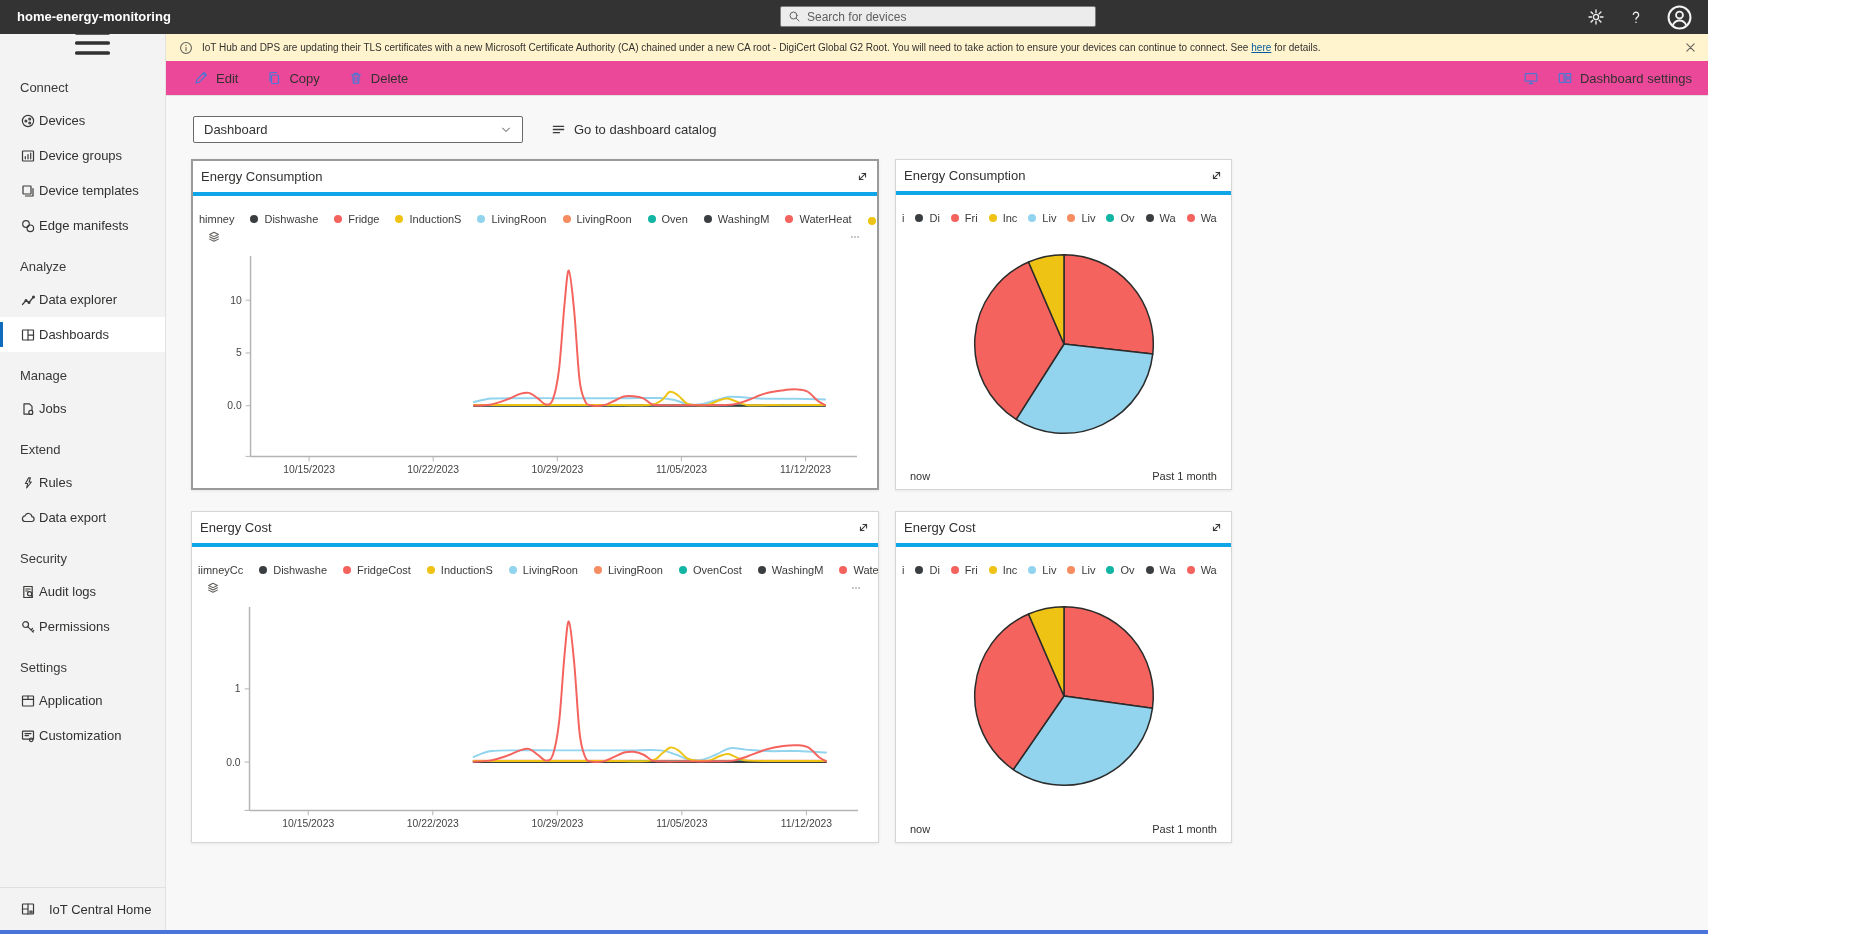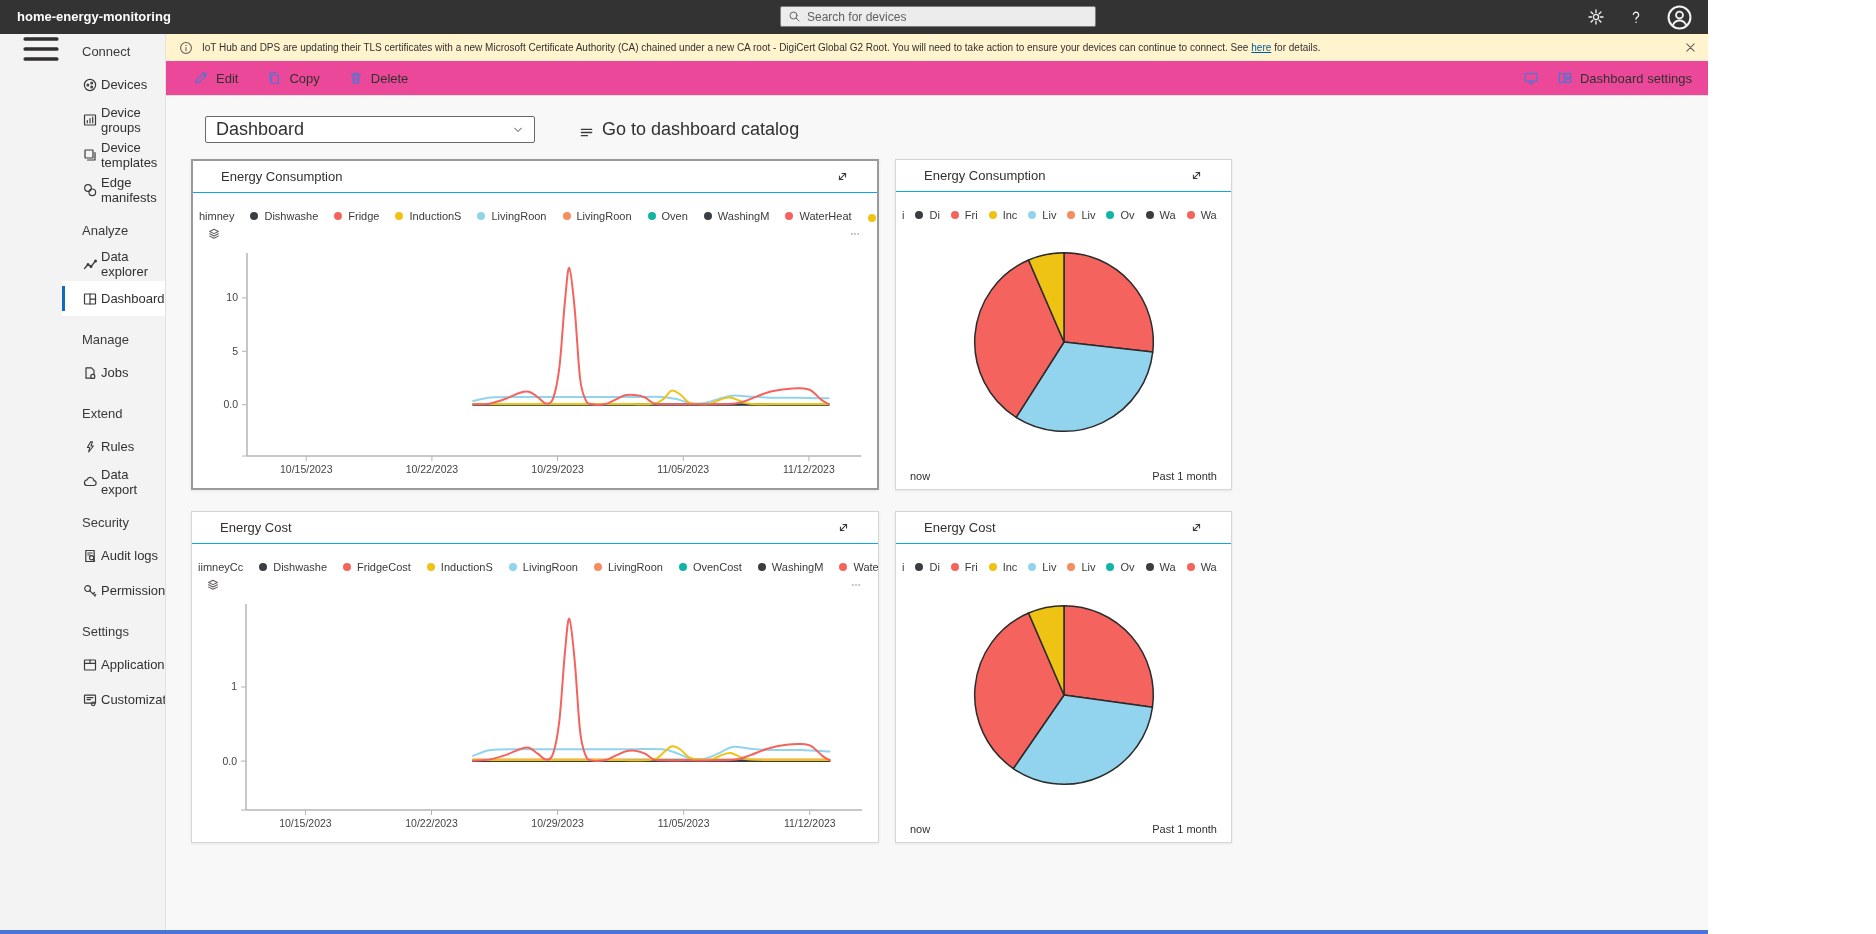--- a/index.html
+++ b/index.html
@@ -7,48 +7,48 @@
   svg{display:block;}
   
   .topbar{position:absolute;top:0;left:0;right:0;height:34px;background:#333333;z-index:6;}
   .app-title{position:absolute;left:17px;top:9px;color:#ffffff;font-weight:bold;font-size:13px;}
   .searchbox{position:absolute;left:780px;top:6px;width:316px;height:21px;background:#ececec;border:1px solid #7c7c7c;border-radius:2px;display:flex;align-items:center;gap:6px;padding:0 7px;box-sizing:border-box;cursor:text;}
   .searchbox .ph{color:#5f5f5f;font-size:12px;}
   .top-actions{position:absolute;right:16px;top:0;height:34px;display:flex;align-items:center;gap:22px;color:#f3f3f3;}
   .top-ic{width:18px;height:18px;cursor:pointer;color:#f3f3f3;}
   .avatar{width:25px;height:25px;cursor:pointer;color:#f3f3f3;}
   
-  .sidebar{position:absolute;top:28px;left:0;width:165px;bottom:4px;background:#f3f3f3;border-right:1px solid #e4e2e0;display:flex;flex-direction:row;font-size:13px;color:#323130;z-index:5;}
+  .sidebar{position:absolute;top:22px;left:0;width:165px;bottom:4px;background:#f3f3f3;border-right:1px solid #e4e2e0;display:flex;flex-direction:column;font-size:13px;color:#323130;z-index:5;}
   .hamburger{height:42px;display:flex;align-items:center;padding-left:20px;cursor:pointer;color:#323130;}
   .sidebar-sections{flex:1;overflow:hidden;}
   .section-header{padding:16px 0 8px 20px;color:#3b3a39;}
   .side-item{height:35px;display:flex;align-items:center;gap:3px;padding-left:20px;cursor:pointer;position:relative;}
   .side-item.selected{background:#ffffff;}
   .side-item.selected::before{content:"";position:absolute;left:0;top:5px;bottom:5px;width:3px;background:#0f6cbd;}
   .s-icon{width:16px;height:16px;color:#3b3a39;flex:0 0 auto;}
   .sidebar-footer{border-top:1px solid #e1dfdd;height:42px;display:flex;align-items:center;gap:13px;padding-left:20px;cursor:pointer;}
   
   .main{position:absolute;left:165px;top:34px;right:0;bottom:4px;}
   .banner{position:absolute;top:0;left:0;right:0;height:27px;background:#fff4ce;display:flex;align-items:center;padding:0 14px;font-size:10px;color:#323130;}
   .banner .b-icon{width:14px;height:14px;color:#5f5d5b;margin-right:9px;flex:0 0 auto;}
   .banner-link{color:#005a9e;text-decoration:underline;margin:0 3px;cursor:pointer;}
   .banner-close{position:absolute;right:11px;top:7px;width:13px;height:13px;color:#605e5c;cursor:pointer;}
   .cmdbar{position:absolute;top:27px;left:0;right:0;height:34px;background:#ec4899;border-bottom:1px solid #e3e1de;display:flex;align-items:center;padding-left:28px;font-size:13px;color:#323130;}
   .cmd-btn{display:flex;align-items:center;gap:7px;margin-right:28px;cursor:pointer;}
   .cmd-ic{width:16px;height:16px;color:#4a77d6;}
   .cmd-right{position:absolute;right:16px;display:flex;align-items:center;gap:18px;}
-  .dash-row{position:absolute;top:82px;left:40px;display:flex;align-items:center;gap:44px;font-size:18px;color:#323130;}
+  .dash-row{position:absolute;top:82px;left:28px;display:flex;align-items:center;gap:28px;font-size:13px;color:#323130;}
   .select{width:330px;height:27px;background:#ffffff;border:1px solid #69686a;border-radius:2px;display:flex;align-items:center;justify-content:space-between;padding:0 10px;box-sizing:border-box;cursor:pointer;}
   .chev{width:12px;height:12px;color:#4a4a4a;}
   .catalog{display:flex;align-items:flex-end;gap:8px;cursor:pointer;}
   .cat-ic{width:15px;height:15px;color:#3b3a39;}
   
   .tile{position:absolute;background:#ffffff;border:1px solid #d8d6d3;box-shadow:0 1px 3px rgba(0,0,0,.07);display:flex;flex-direction:column;box-sizing:border-box;}
   .tile.focused{border:2px solid #9a9a9a;}
-  .tile-header{height:31px;flex:0 0 31px;border-bottom:1px solid #0ea5e9;display:flex;align-items:center;justify-content:space-between;padding:0 28px;font-size:13px;color:#323130;}
+  .tile-header{height:31px;flex:0 0 31px;border-bottom:4px solid #0ea5e9;display:flex;align-items:center;justify-content:space-between;padding:0 8px;font-size:13px;color:#323130;}
   .expand{width:13px;height:13px;color:#3b3a39;cursor:pointer;}
   .legend-row{height:29px;flex:0 0 29px;display:flex;align-items:flex-end;gap:16px;padding:0 8px;overflow:hidden;font-size:11px;color:#3b3a39;white-space:nowrap;}
   .legend-row.pie-legend{gap:11px;}
   .legend-item{display:flex;align-items:center;gap:6px;flex:0 0 auto;cursor:pointer;}
   .legend-dot{width:8px;height:8px;border-radius:50%;flex:0 0 auto;}
   .legend-prefix{flex:0 0 auto;margin-left:-2px;}
   .tool-row{height:23px;flex:0 0 23px;display:flex;align-items:center;justify-content:space-between;padding:0 14px;color:#8a8886;}
   .layers-ic{width:14px;height:14px;color:#605e5c;cursor:pointer;}
   .dots-ic{width:16px;height:10px;color:#8a8886;cursor:pointer;}
   .chart-wrap{flex:1;position:relative;}
@@ -226,20 +226,29 @@
           <span class="s-icon">
             <svg viewBox="0 0 16 16" fill="none" stroke="currentColor" stroke-width="1.2" stroke-linecap="round" stroke-linejoin="round" width="100%" height="100%">
               <rect x="2.5" y="3.2" width="11" height="8" rx=".5"></rect>
               <path d="M5 5.6h6M5 7.6h3.5"></path>
               <circle cx="11.2" cy="11.8" r="1.8"></circle>
             </svg>
           </span>
           <span>Customization</span>
         </div>
       </div>
+    <div class="sidebar-footer">
+      <span class="s-icon">
+          <svg viewBox="0 0 16 16" fill="none" stroke="currentColor" stroke-width="1.2" stroke-linecap="round" stroke-linejoin="round" width="100%" height="100%">
+            <rect x="2.5" y="3" width="11" height="10" rx=".5"></rect>
+            <path d="M8 3v10M2.5 8H8M10 10h2v2h-2z"></path>
+          </svg>
+        </span>
+      <span>IoT Central Home</span>
+    </div>
   </aside>
 
   <div class="main">
 
     <div class="banner">
       <span class="b-icon">
           <svg viewBox="0 0 16 16" fill="none" stroke="currentColor" stroke-width="1.2" stroke-linecap="round" stroke-linejoin="round" width="100%" height="100%">
             <circle cx="8" cy="8" r="6.2"></circle>
             <path d="M8 7.4v3.6"></path>
             <circle cx="8" cy="5" r=".7" fill="currentColor" stroke="none"></circle>

